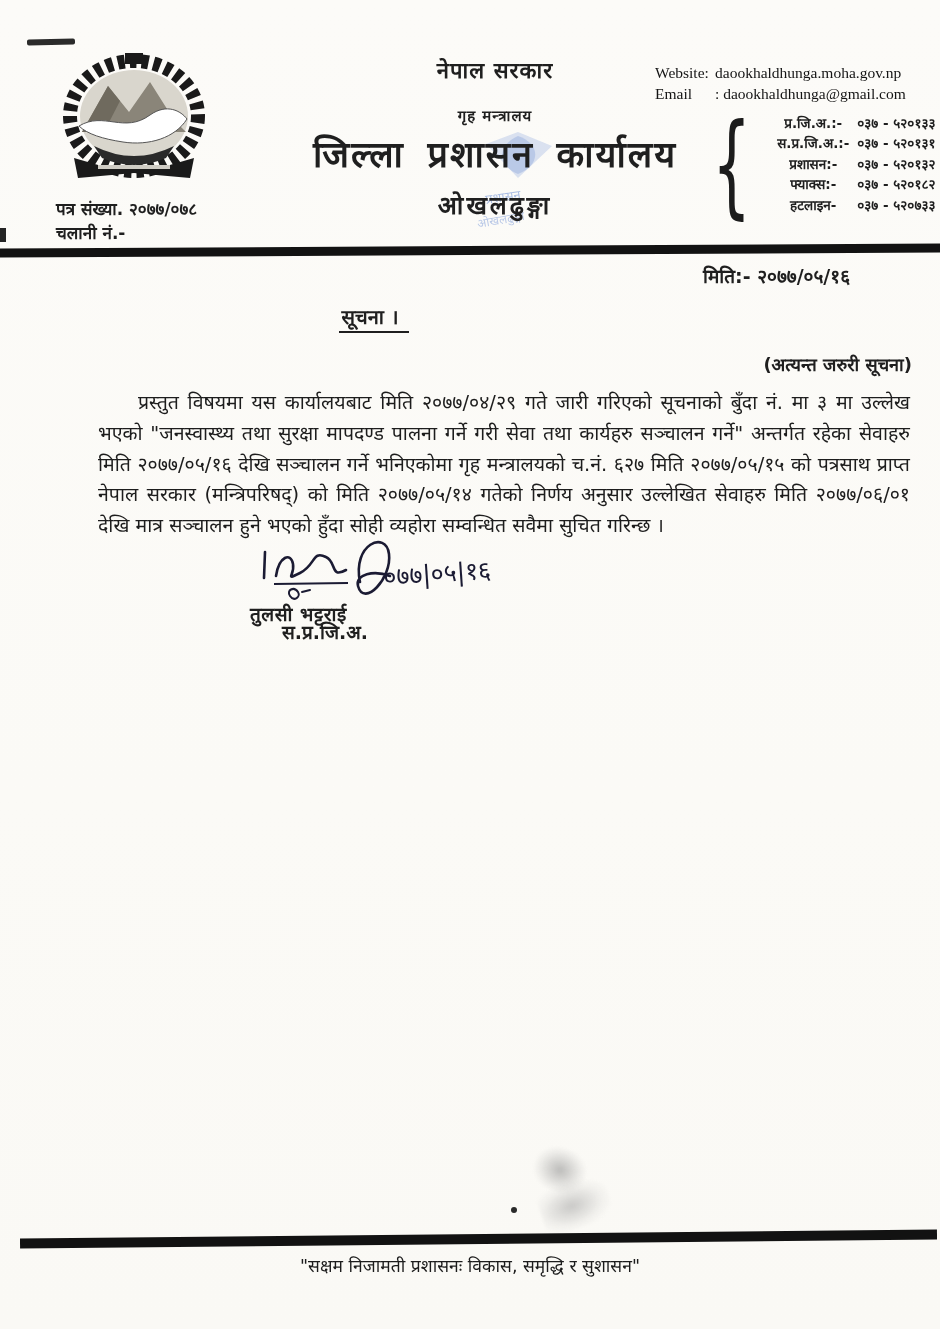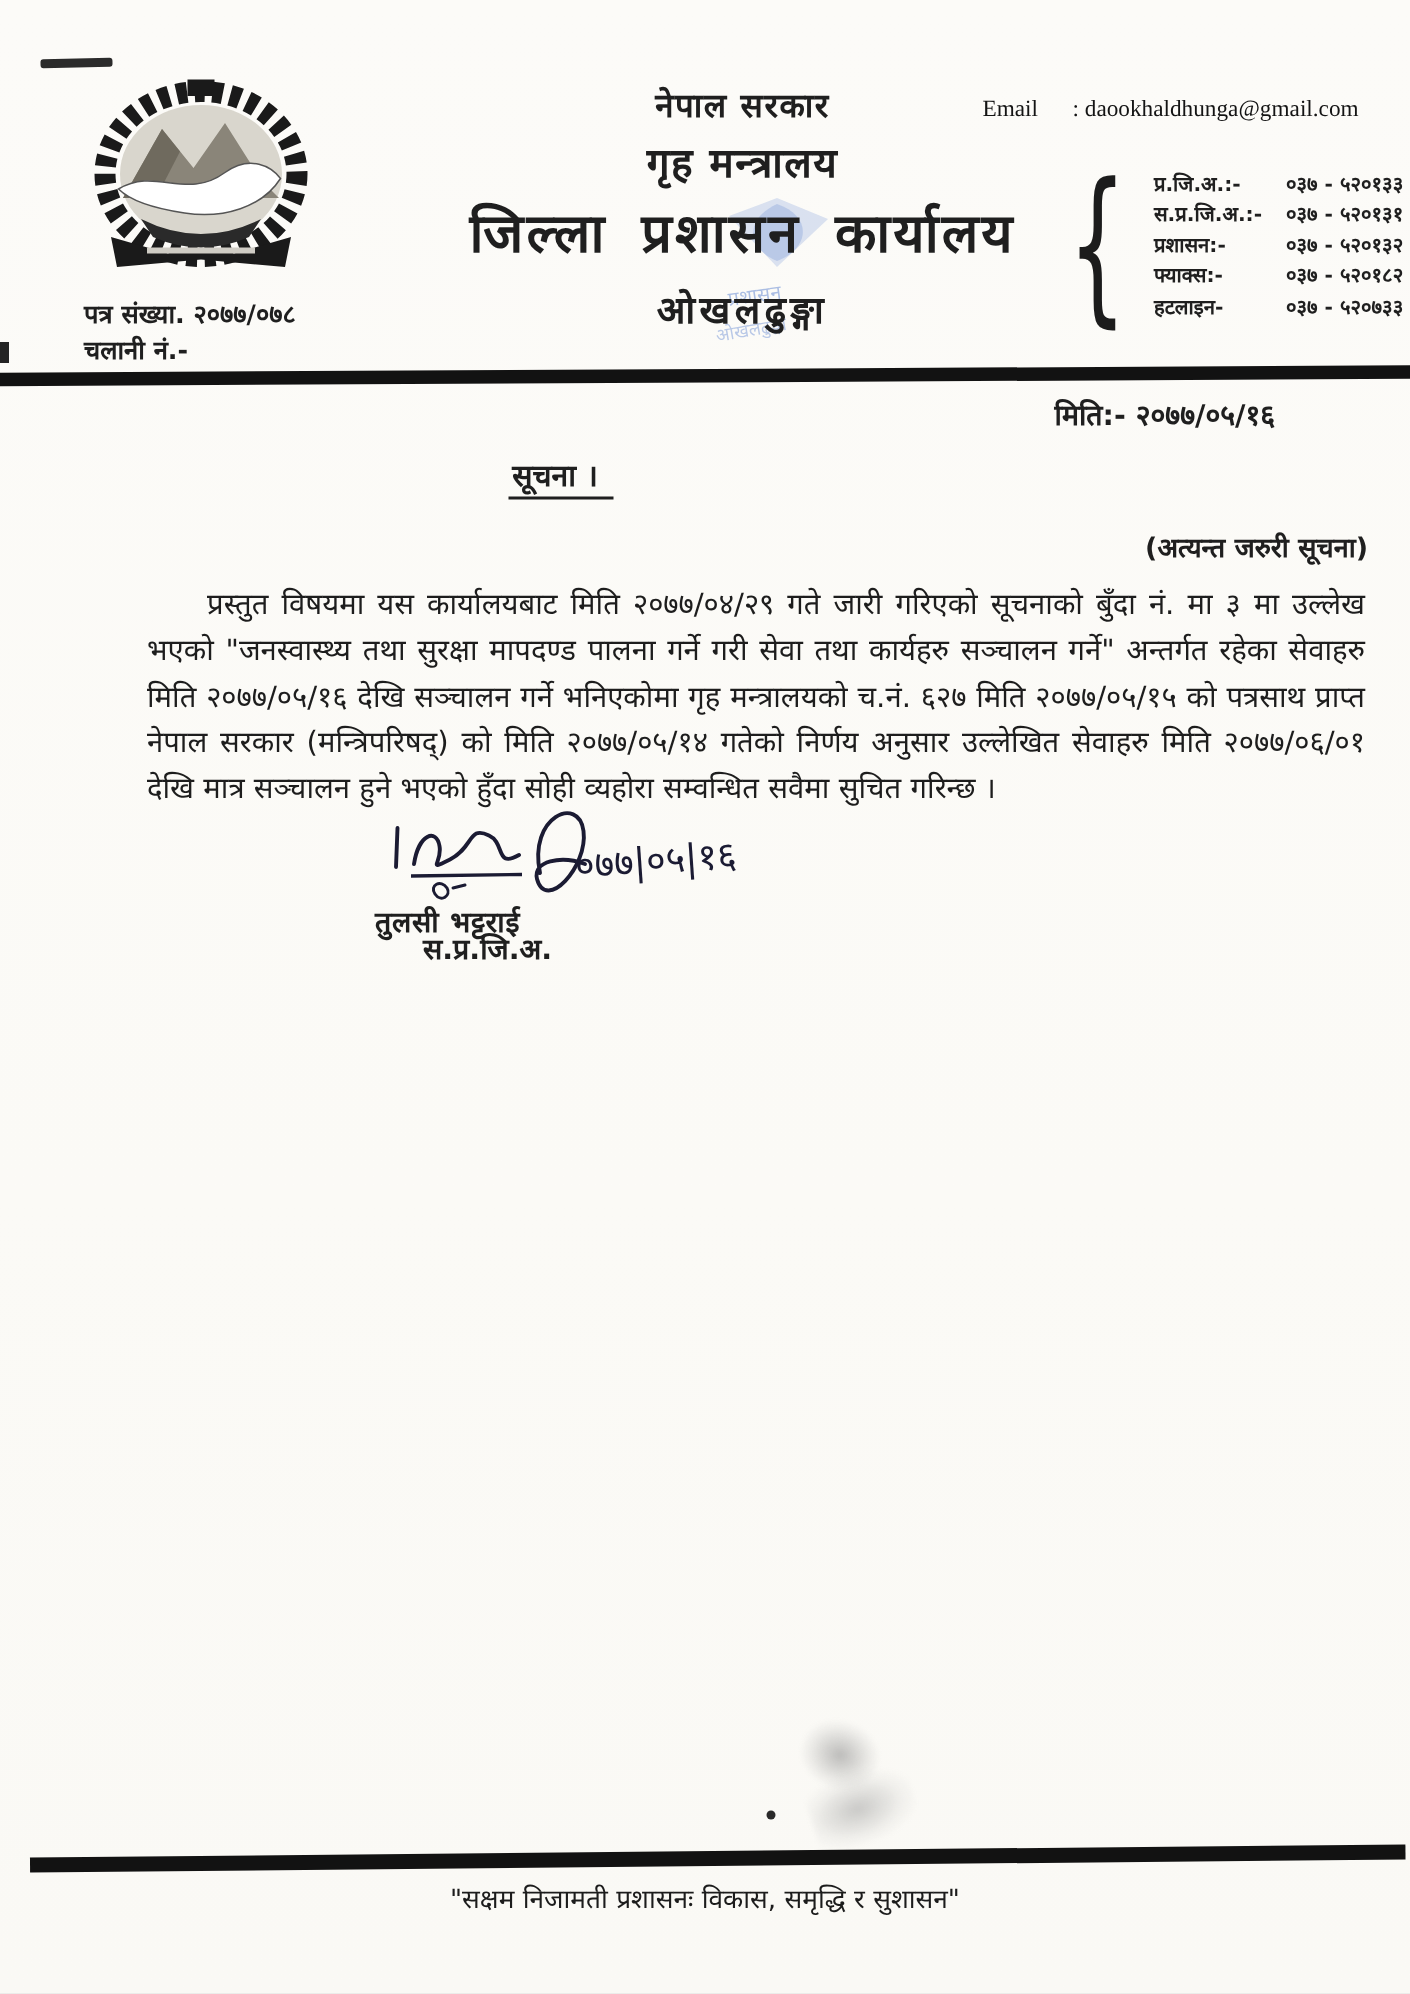--- a/index.html
+++ b/index.html
@@ -14,35 +14,35 @@
   }
   .abs{position:absolute;}
   
   .top-dash{left:27px;top:39px;width:48px;height:6px;background:#2b2b2b;border-radius:2px;transform:rotate(-1.2deg);}
   .edge-mark{left:0;top:228px;width:6px;height:14px;background:#242424;}
   
   .emblem{left:52px;top:52px;width:165px;height:140px;}
   
   .letterhead{left:255px;top:54px;width:480px;text-align:center;z-index:3;}
   .govt{font-size:22px;font-weight:700;letter-spacing:1px;}
-  .ministry{font-size:27px;font-weight:700;margin-top:5px;letter-spacing:1px;}
+  .ministry{font-size:15px;font-weight:700;margin-top:21px;letter-spacing:1px;}
   .office{font-size:36px;font-weight:700;margin-top:4px;letter-spacing:2px;word-spacing:8px;white-space:nowrap;}
   .district{font-size:25px;font-weight:700;margin-top:9px;letter-spacing:3px;}
   
   .stamp{left:452px;top:130px;width:140px;height:118px;z-index:2;opacity:.75;}
   
   .contact{left:655px;top:62px;font-family:"Liberation Serif",serif;font-size:15.5px;color:#141414;z-index:3;}
   .contact .row{display:flex;line-height:21px;}
   .contact .lbl{width:60px;}
   
   .phones{left:696px;top:112px;display:flex;align-items:center;z-index:3;}
   .brace{font-size:112px;font-weight:400;line-height:104px;transform:scaleX(.55);color:#1c1c1c;font-family:"DejaVu Sans",sans-serif;}
   .phone-rows{margin:0 2px;}
   .phone-row{display:flex;font-size:13.5px;font-weight:700;line-height:20.6px;white-space:nowrap;}
-  .phone-row .plabel{width:88px;}
+  .phone-row .plabel{width:88px;text-align:center;}
   
   .letter-no{left:56px;top:197px;font-size:17px;font-weight:700;}
   .chalani{left:56px;top:221px;font-size:17px;font-weight:700;text-align:right;}
   
   .bar{background:#121212;}
   .bar-top{left:-4px;top:246px;width:950px;height:9px;transform:rotate(-.3deg);}
   .bar-bottom{left:20px;top:1234px;width:917px;height:10px;transform:rotate(-.55deg);}
   
   .date{left:703px;top:263px;font-size:19px;font-weight:600;white-space:nowrap;}
   .notice-title{left:0;top:303px;width:748px;text-align:center;}
@@ -92,20 +92,24 @@
   </div>
 
   <div class="abs letterhead">
     <div class="govt">नेपाल सरकार</div>
     <div class="ministry">गृह मन्त्रालय</div>
     <div class="office">जिल्ला प्रशासन कार्यालय</div>
     <div class="district">ओखलढुङ्गा</div>
   </div>
 
   <div class="abs contact">
+    <div class="row">
+      <span class="lbl">Website:</span>
+      <span>daookhaldhunga.moha.gov.np</span>
+    </div>
     <div class="row">
       <span class="lbl">Email</span>
       <span>: daookhaldhunga@gmail.com</span>
     </div>
   </div>
 
   <div class="abs phones">
     <span class="brace">{</span>
     <div class="phone-rows">
       <div class="phone-row">

